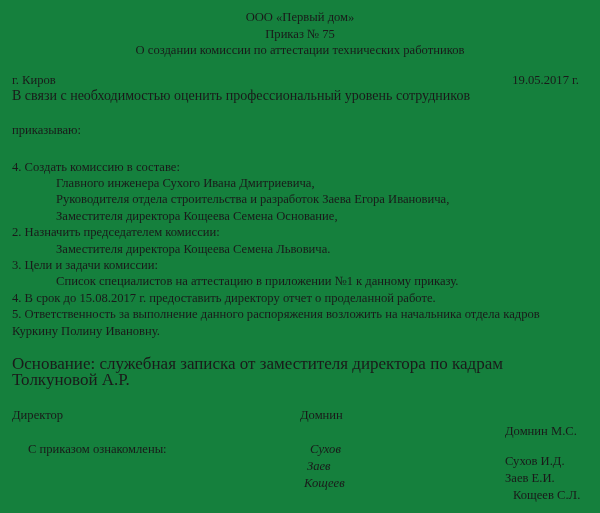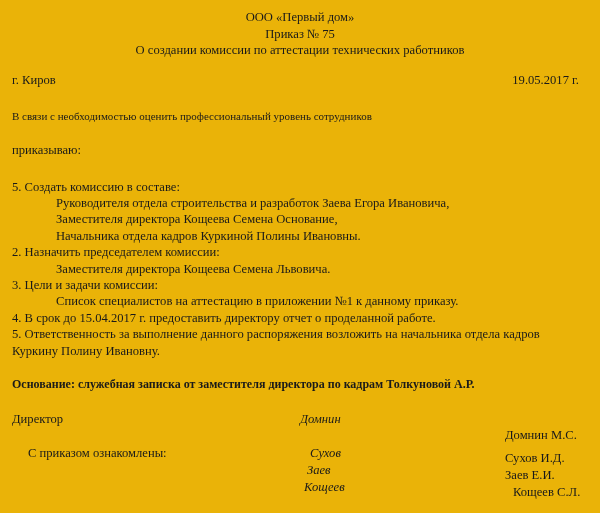--- a/index.html
+++ b/index.html
@@ -14,21 +14,21 @@
     font-family: "Liberation Serif", "DejaVu Serif", serif;
     color: #1a1a1a;
     -webkit-font-smoothing: antialiased;
   }
   .page {
     position: relative;
     width: 600px;
     height: 513px;
     box-sizing: border-box;
     padding: 0 12px 0 12px;
-    background: #eab308;
+    background: #15803d;
   }
 
   
   .doc-header {
     padding-top: 9px;
     text-align: center;
   }
   .doc-header .line {
     font-size: 12.6px;
     line-height: 16.5px;
@@ -43,22 +43,21 @@
     margin-top: 13px;
     font-size: 12.6px;
     line-height: 16px;
   }
   .place-date-row .right {
     padding-right: 9px;
   }
 
   
   .preamble {
-    margin-top: 20px;
-    font-size: 11px;
+    font-size: 14px;
     line-height: 16px;
   }
 
   
   .order-word {
     margin-top: 18px;
     text-align: left;
     font-size: 12.6px;
     line-height: 16px;
   }
@@ -76,23 +75,22 @@
   .body-list .sub {
     padding-left: 44px;
   }
   .body-list .wrap {
     white-space: normal;
   }
 
   
   .basis {
     margin-top: 17px;
-    font-size: 12px;
-    line-height: 16px;
-    font-weight: bold;
+    font-size: 17px;
+    line-height: 16px;
   }
 
   
   .sig-block {
     margin-top: 19px;
     font-size: 12.6px;
     line-height: 16.4px;
   }
   .sig-row {
     position: relative;
@@ -100,21 +98,20 @@
   }
   .sig-role {
     position: absolute;
     left: 0;
     top: 0;
   }
   .sig-scribble {
     position: absolute;
     left: 288px;
     top: 0;
-    font-style: italic;
   }
   .sig-name {
     position: absolute;
     left: 493px;
     top: 16px;
   }
 
   .ack-block {
     margin-top: 18px;
     font-size: 12.6px;
@@ -132,21 +129,21 @@
     position: relative;
     height: 16.6px;
   }
   .ack-scribble {
     position: absolute;
     top: 0;
     font-style: italic;
   }
   .ack-name {
     position: absolute;
-    top: 5px;
+    top: 12px;
     text-align: right;
   }
 </style>
 </head>
 <body>
 
 <div class="page">
 
   <div class="doc-header">
     <div class="line">ООО «Первый дом»</div>
@@ -159,38 +156,38 @@
     <span class="right">19.05.2017 г.</span>
   </div>
 
   <div class="preamble">В связи с необходимостью оценить профессиональный уровень сотрудников</div>
 
   <div class="order-word">приказываю:</div>
 
   <div class="body-list">
 
     <div>
-      <div class="item">5. Создать комиссию в составе:</div>
+      <div class="item">4. Создать комиссию в составе:</div>
+      <div class="sub">Главного инженера Сухого Ивана Дмитриевича,</div>
       <div class="sub">Руководителя отдела строительства и разработок Заева Егора Ивановича,</div>
       <div class="sub">Заместителя директора Кощеева Семена Основание,</div>
-      <div class="sub">Начальника отдела кадров Куркиной Полины Ивановны.</div>
     </div>
 
     <div>
       <div class="item">2. Назначить председателем комиссии:</div>
       <div class="sub">Заместителя директора Кощеева Семена Львовича.</div>
     </div>
 
     <div>
       <div class="item">3. Цели и задачи комиссии:</div>
       <div class="sub">Список специалистов на аттестацию в приложении №1 к данному приказу.</div>
     </div>
 
     <div>
-      <div class="item">4. В срок до 15.04.2017 г. предоставить директору отчет о проделанной работе.</div>
+      <div class="item">4. В срок до 15.08.2017 г. предоставить директору отчет о проделанной работе.</div>
     </div>
 
     <div>
       <div class="item wrap">5. Ответственность за выполнение данного распоряжения возложить на начальника отдела кадров Куркину Полину Ивановну.</div>
     </div>
 
   </div>
 
   <div class="basis">Основание: служебная записка от заместителя директора по кадрам Толкуновой А.Р.</div>
 

